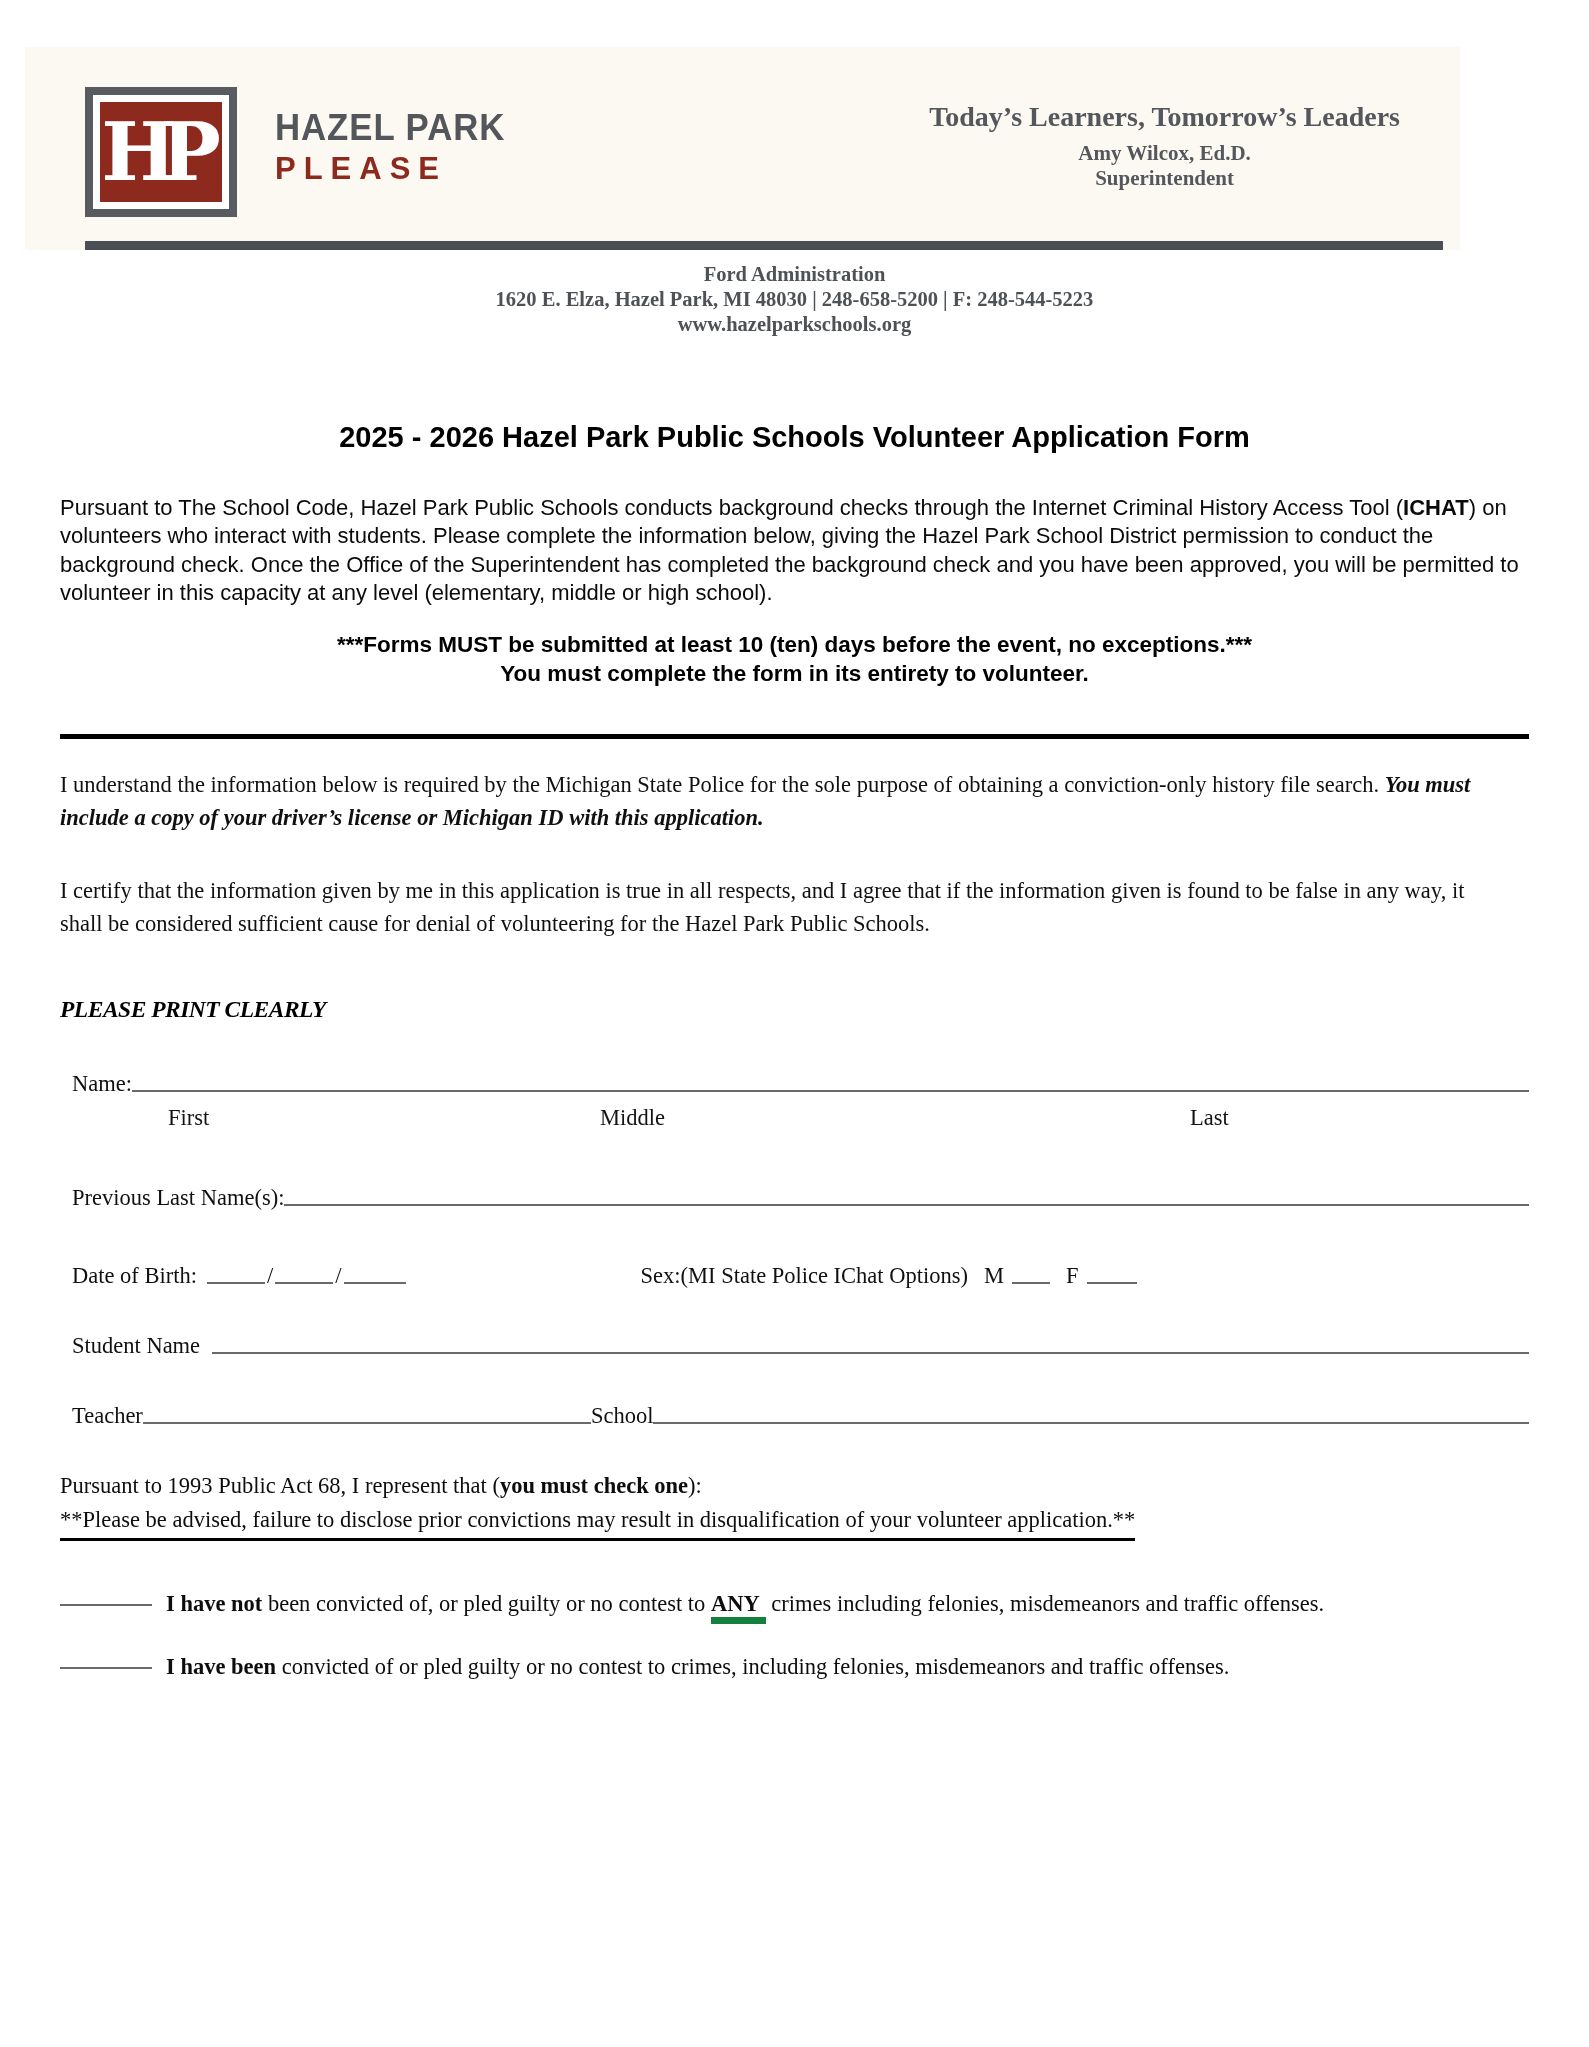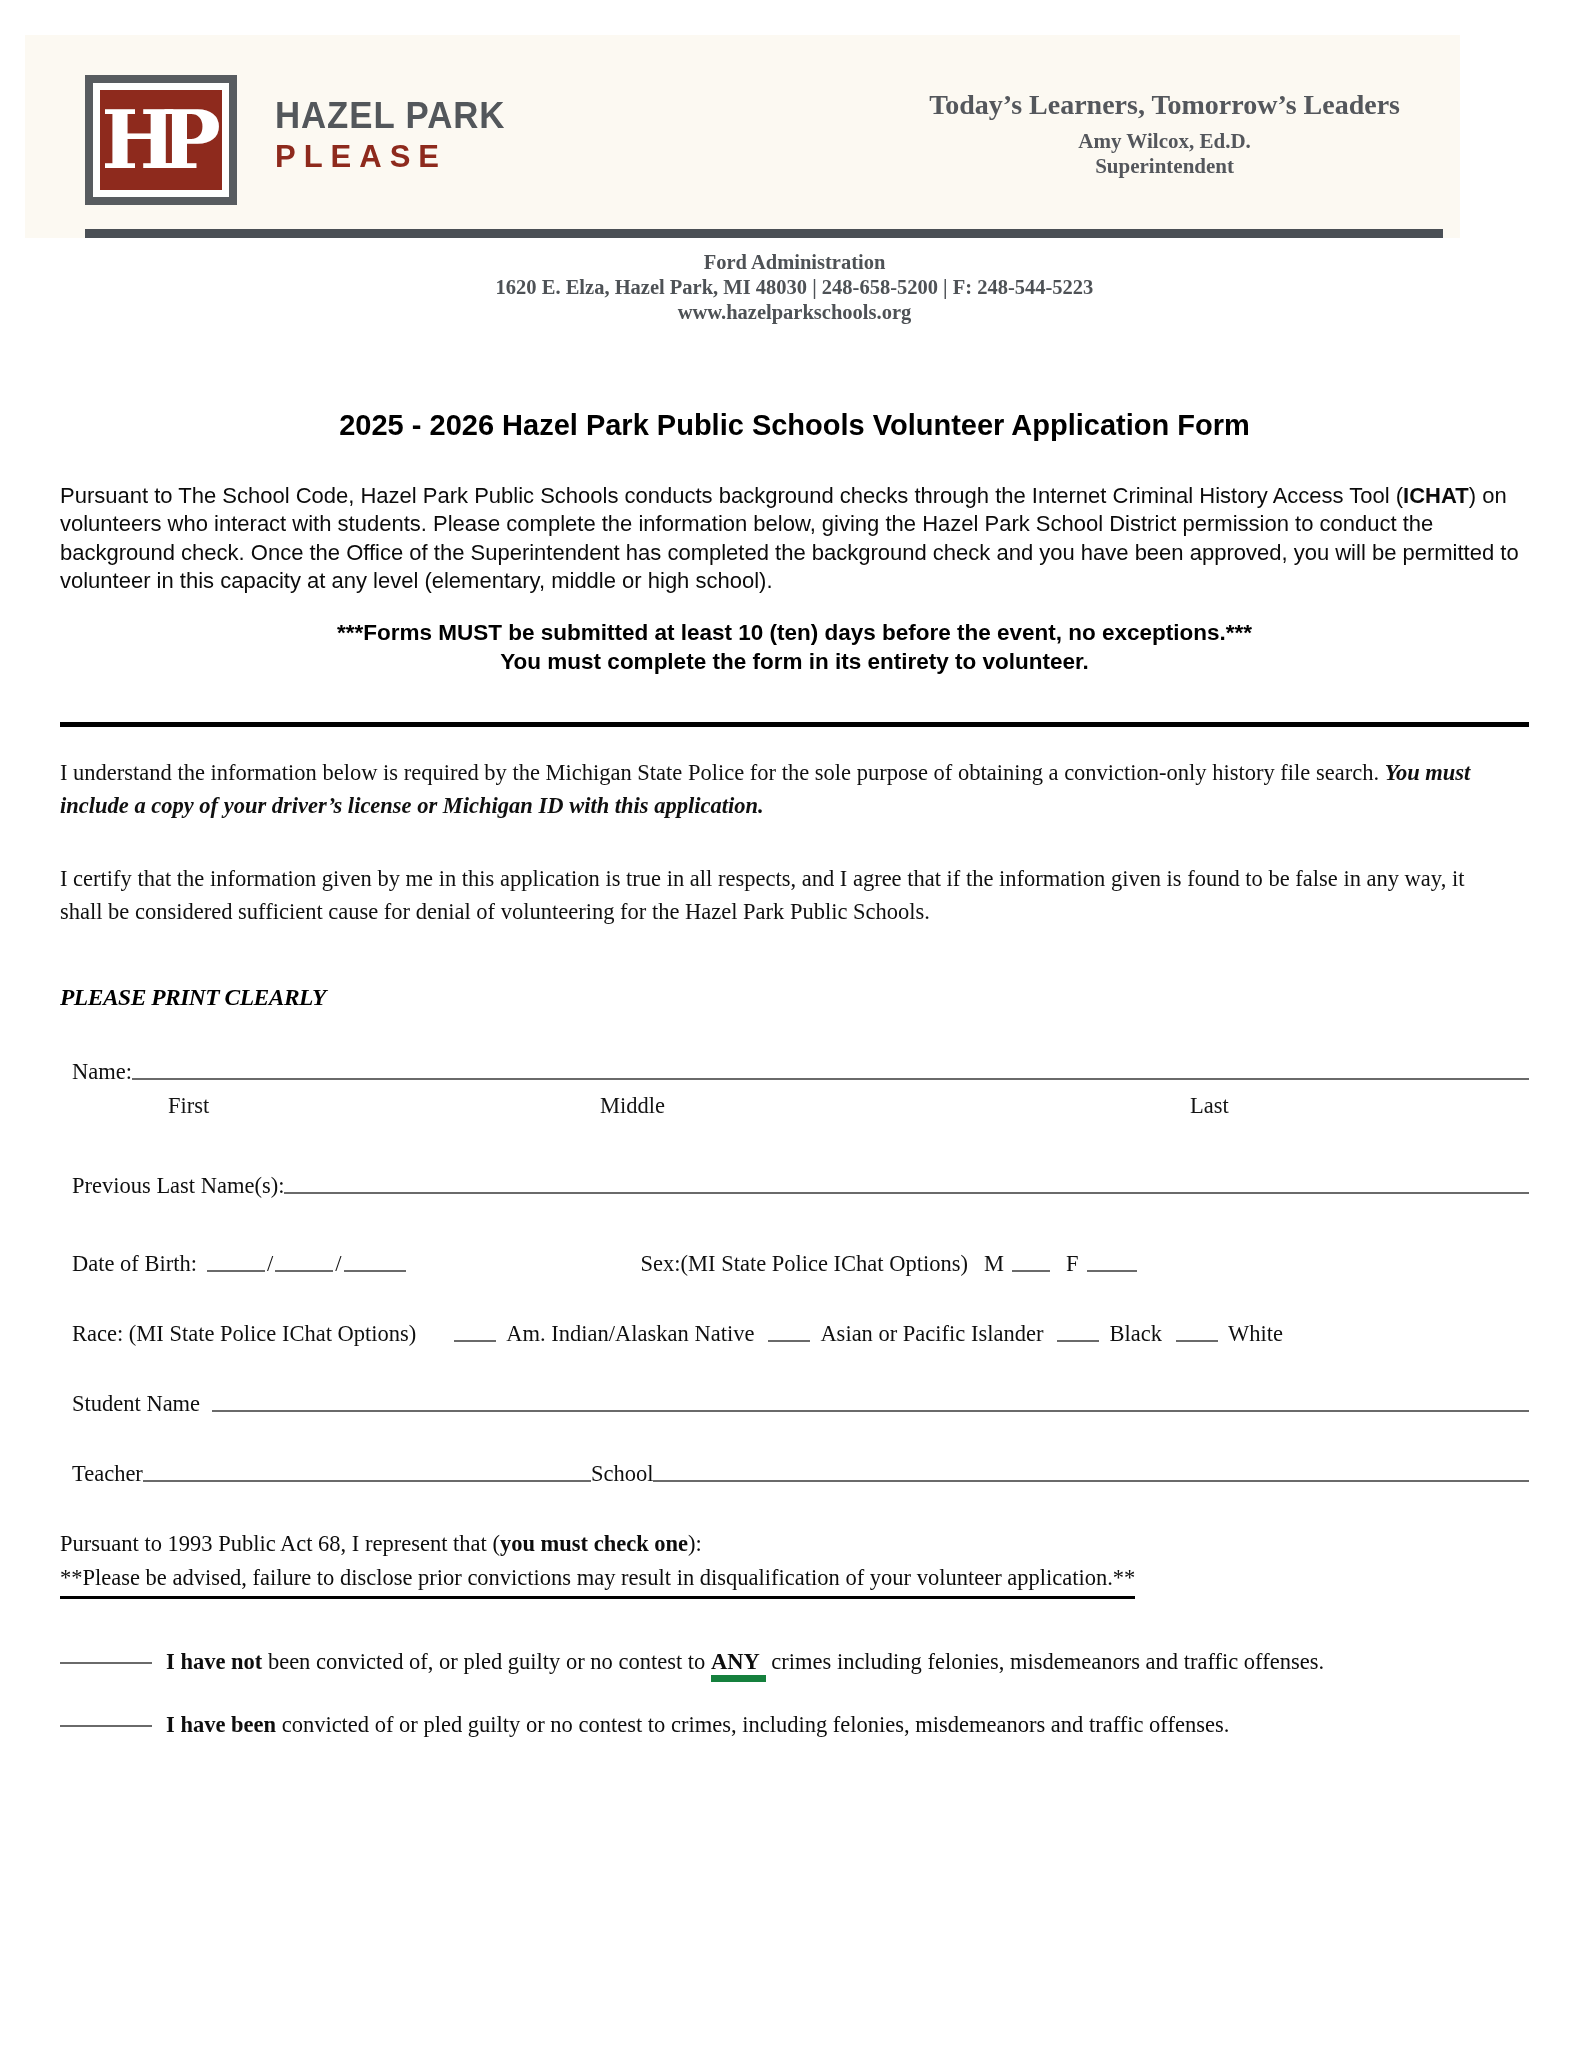--- a/index.html
+++ b/index.html
@@ -1,19 +1,19 @@
 <!DOCTYPE html>
 <html><head>
 <meta charset="utf-8">
 <style>
   html,body { margin:0; padding:0; background:#ffffff; }
   .page {
     width:1589px; height:1748px; background:#ffffff; overflow:hidden;
     box-sizing:border-box; position:relative;
-    font-family:"Liberation Serif", serif; color:#141414;
+    font-family:"Liberation Serif", serif; color:#141414;margin-top:12px;
   }
 
   
   .letterhead { margin:35px 129px 0 25px; background:#fcf9f2; }
   .lh-row { display:flex; padding:40px 50px 24px 60px; }
   .logo-frame { background:#585c60; padding:8px; align-self:flex-start; }
   .logo-inner {
     background:#8e2a1d; border:7px solid #ffffff; width:122px; height:100px;
     display:flex; align-items:center; justify-content:center;
   }
@@ -191,31 +191,20 @@
         <span class="blank" style="width:58px;"></span>
         <span class="dob-slash">/</span>
         <span class="blank" style="width:62px;"></span>
       <span class="lbl sex-group">Sex:(MI State Police IChat Options)</span>
       <span class="lbl sex-letter">M</span>
       <span class="blank" style="width:38px;"></span>
       <span class="lbl sex-letter">F</span>
       <span class="blank" style="width:50px;"></span>
     </div>
 
-    <div class="frow race-row">
-      <span class="lbl">Race: (MI State Police IChat Options)</span>
-      <span class="blank race-first-gap"></span>
-      <span class="lbl">Am. Indian/Alaskan Native</span>
-      <span class="blank"></span>
-      <span class="lbl">Asian or Pacific Islander</span>
-      <span class="blank"></span>
-      <span class="lbl">Black</span>
-      <span class="blank"></span>
-      <span class="lbl">White</span>
-    </div>
 
     <div class="frow student-row">
       <span class="lbl">Student Name</span>
       <span class="fill"></span>
     </div>
 
     <div class="frow teacher-row">
       <span class="lbl">Teacher</span>
       <span class="fill teacher-fill1"></span>
       <span class="lbl">School</span>

